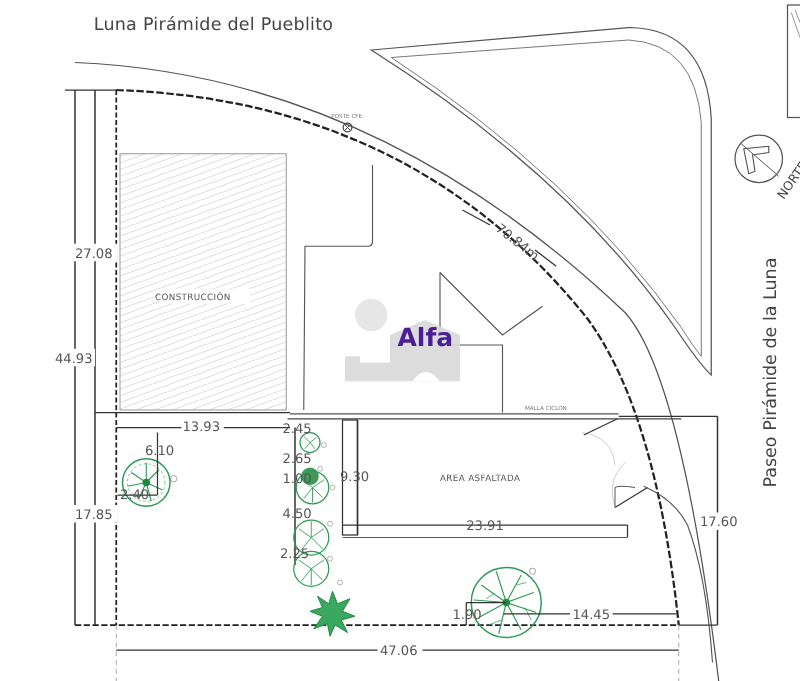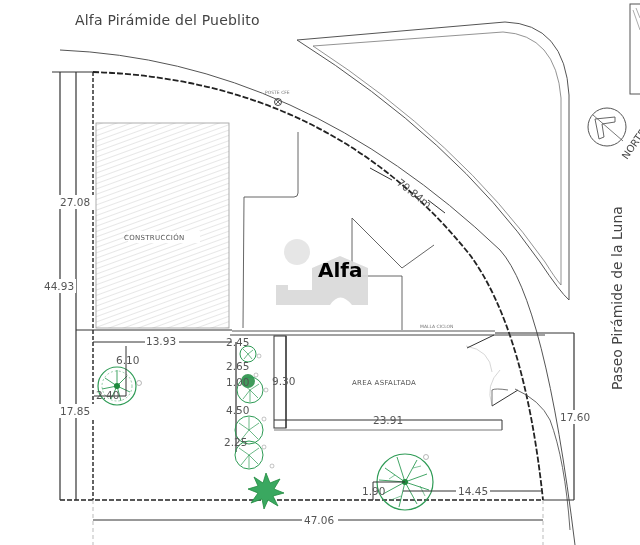--- a/index.html
+++ b/index.html
@@ -4,21 +4,21 @@
 <style>
   html, body { margin:0; padding:0; background:#ffffff; }
   body { width:640px; height:545px; overflow:hidden; position:relative; font-family:"DejaVu Sans", sans-serif; }
   #plan { position:absolute; left:0; top:0; width:640px; height:545px; }
   .street-label { position:absolute; font-family:"DejaVu Sans", sans-serif; color:#444; font-size:14px; white-space:nowrap; }
   #street-top { left:75px; top:12px; letter-spacing:0.2px; }
   #street-right { left:609px; top:390px; transform-origin:0 0; transform:rotate(-90deg); font-size:14px; }
   .dim { font-family:"DejaVu Sans", sans-serif; font-size:10.5px; fill:#555; }
   .lbl-small { font-family:"DejaVu Sans", sans-serif; font-size:7px; fill:#555; letter-spacing:0.3px; }
   .lbl-tiny { font-family:"DejaVu Sans", sans-serif; font-size:4.5px; fill:#777; }
-  .wm-text { position:absolute; left:318px; top:258px; font-family:"DejaVu Sans", sans-serif; font-weight:bold; font-size:20px; color:#000000; }
+  .wm-text { position:absolute; left:318px; top:258px; font-family:"DejaVu Sans", sans-serif; font-weight:bold; font-size:20px; color:#4c1d95; }
 </style>
 </head>
 <body>
 
 <svg id="plan" viewBox="0 0 640 545" xmlns="http://www.w3.org/2000/svg">
   <defs>
     <pattern id="hatch" width="5" height="5" patternUnits="userSpaceOnUse" patternTransform="rotate(70)">
       <line x1="0" y1="0" x2="0" y2="5" stroke="#cfcfcf" stroke-width="1"></line>
     </pattern>
     <g id="tree-sym">
@@ -186,14 +186,14 @@
 
   <g opacity="0.9">
     <circle cx="297" cy="252" r="13" fill="#e4e4e4"></circle>
     <path d="M276,285 L276,305 L368,305 L368,268 L340,256 L312,268 L312,290 L288,290 L288,285 Z" fill="#d9d9d9"></path>
     <path d="M330,305 Q340,290 352,305 Z" fill="#ffffff"></path>
   </g>
 </svg>
 
 <div class="wm-text">Alfa</div>
 
-<div id="street-top" class="street-label">Alfa Pirámide del Pueblito</div>
+<div id="street-top" class="street-label">Luna Pirámide del Pueblito</div>
 <div id="street-right" class="street-label">Paseo Pirámide de la Luna</div>
 
 </body></html>

